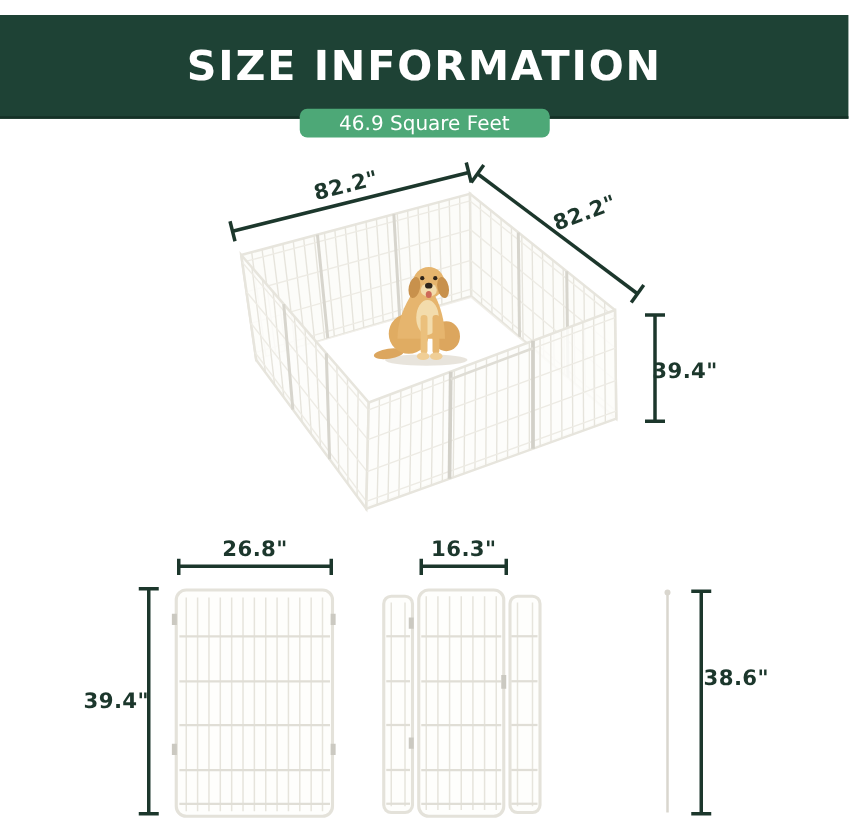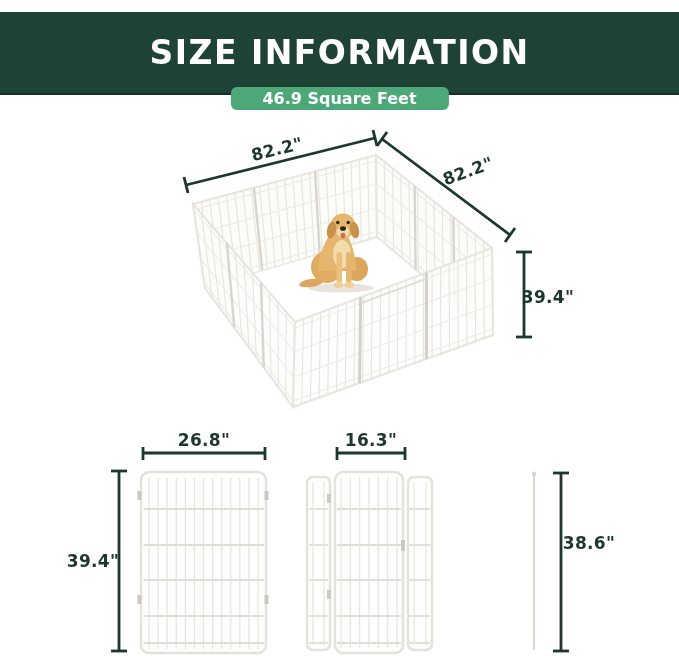--- a/index.html
+++ b/index.html
@@ -10,21 +10,21 @@
   .header{
     position:absolute;top:0;left:0;width:679px;height:83px;background:#1E4235;
     border-bottom:2px solid #153026;display:flex;align-items:center;justify-content:center;
     box-sizing:border-box;z-index:3;margin-top:12px;
   }
   .header .title{
     color:#ffffff;font-size:33px;font-weight:800;letter-spacing:1.5px;white-space:nowrap;
   }
   .badge{
     position:absolute;top:87px;left:50%;transform:translateX(-50%);
-    background:#4DA877;color:#ffffff;font-weight:700;font-size:16px;
+    background:#4DA877;color:#ffffff;font-weight:400;font-size:16px;
     padding:2px 32px;border-radius:6px;z-index:3;white-space:nowrap;
   }
   svg.figure{position:absolute;left:0;top:0;z-index:1;}
   .dim-label{
     font-family:"DejaVu Sans","Liberation Sans",sans-serif;
     font-size:17px;font-weight:700;fill:#1C372C;letter-spacing:.3px;
   }
 </style>
 </head>
 <body>

